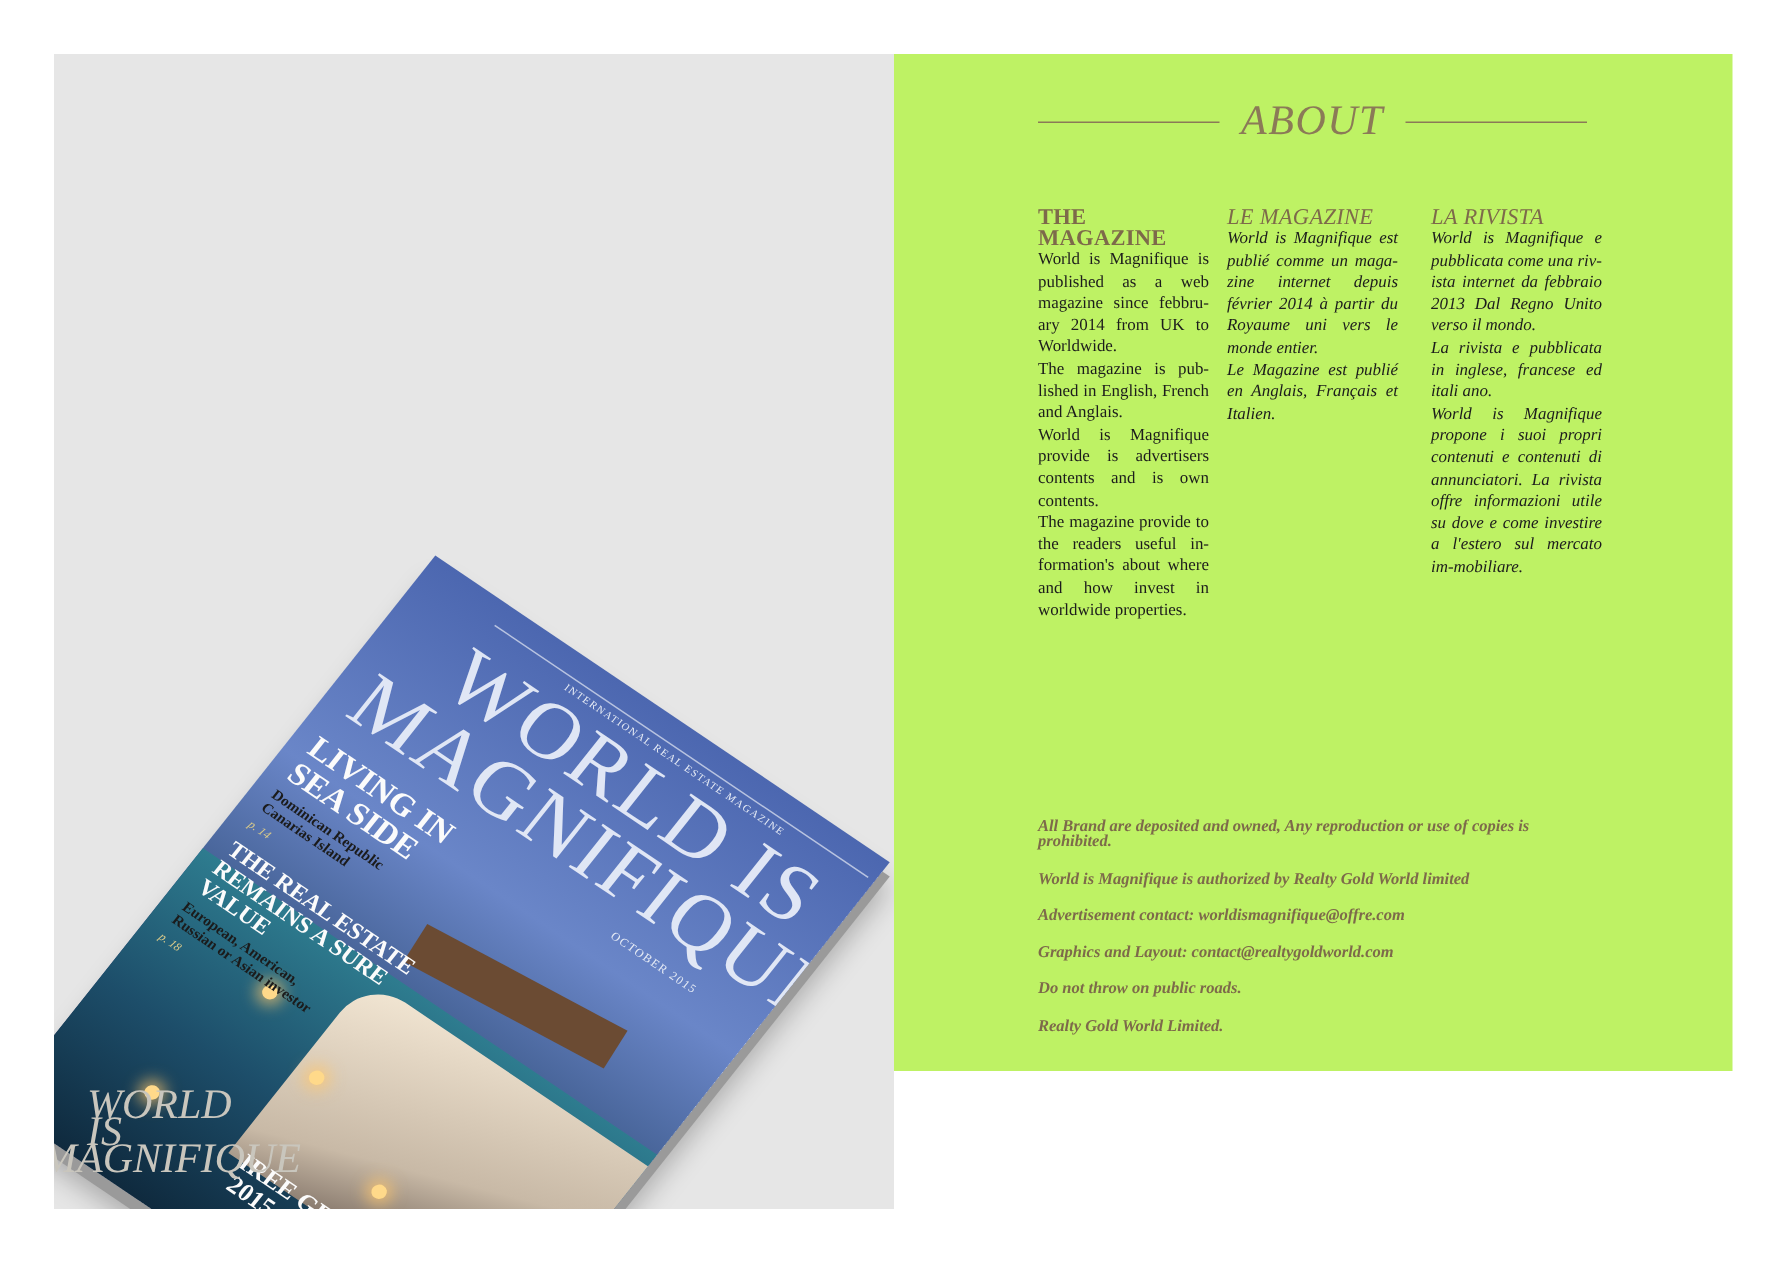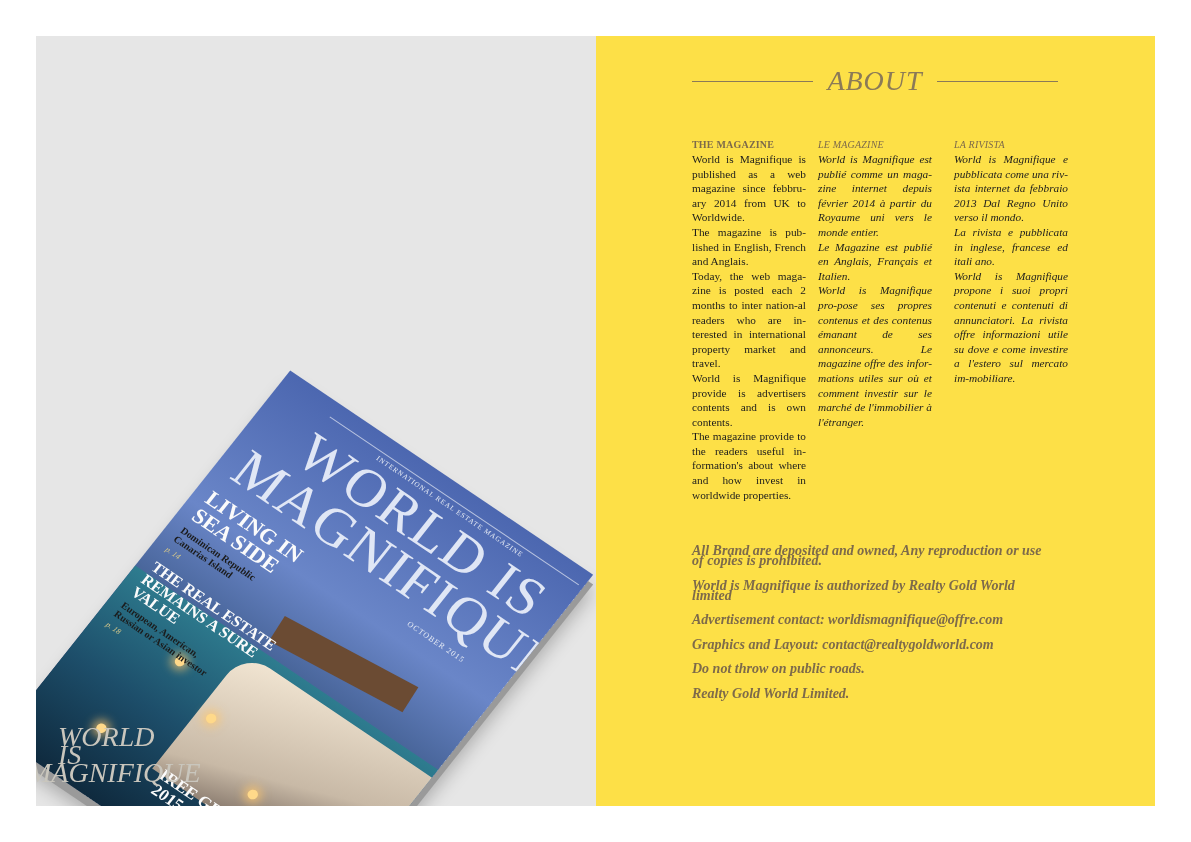--- a/index.html
+++ b/index.html
@@ -1,18 +1,18 @@
 <!DOCTYPE html>
 <html><head>
 <meta charset="utf-8">
 <style>
   html, body { margin:0; padding:0; }
   body { width:1191px; height:842px; background:#ffffff; position:relative; overflow:hidden; font-family:"Liberation Serif", serif; }
   .left-panel { position:absolute; left:36px; top:36px; width:560px; height:770px; background:#e6e6e6; overflow:hidden; }
-  .right-panel { position:absolute; left:596px; top:36px; width:559px; height:770px; background:#fde047; }
+  .right-panel { position:absolute; left:596px; top:36px; width:559px; height:678px; background:#bef264; }
 
   
   .mag-wrap { position:absolute; left:0; top:0; width:560px; height:770px; }
   .mag { position:absolute; left:55px; top:200px; width:400px; height:520px;
          transform: matrix(0.83,0.56,-0.62,0.78,0,0) ; transform-origin: 0 0; }
   .mag-body { position:absolute; left:240px; top:0; width:365px; height:470px;
     background:linear-gradient(180deg,#4c67b0 0%,#6a86c8 35%,#3d5a8a 60%,#1f3550 100%);
     box-shadow: 6px 8px 0 #9a9a9a, 10px 14px 18px rgba(0,0,0,.25); overflow:hidden; }
   .mag-sea { position:absolute; left:0; top:250px; width:100%; height:220px;
     background:linear-gradient(180deg,#2e7c8f 0%,#1d4e6a 50%,#0f2a3e 100%); }
@@ -29,30 +29,30 @@
 
   .brand-mark { position:absolute; left:22px; top:692px; width:140px; color:#c9c6bd; font-style:italic; font-size:28px; line-height:18px; }
   .brand-mark .l3 { margin-left:-30px; }
 
   
   .about-header { position:absolute; left:96px; top:30px; width:366px; height:30px; display:flex; align-items:center; }
   .about-line { flex:1; height:1px; background:#8b7a57; }
   .about-title { padding:0 14px; color:#8b7a57; font-style:italic; font-size:28px; letter-spacing:1px; }
 
   .col { position:absolute; top:102px; width:114px; font-size:11.3px; line-height:14.6px; color:#1c1c1c; text-align:justify; }
-  .col h3 { margin:0; font-size:10px; line-height:14px; color:#7d6a4a; font-weight:bold; letter-spacing:.2px; }
+  .col h3 { margin:0; font-size:15px; line-height:14px; color:#7d6a4a; font-weight:bold; letter-spacing:.2px; }
   .col.it { font-style:italic; }
   .col.it h3 { font-style:italic; font-weight:normal; color:#7d6a4a; }
   .col p { margin:0; }
   .c1 { left:96px; }
   .c2 { left:222px; }
   .c3 { left:358px; }
 
   .footer { position:absolute; left:96px; top:510px; width:360px; }
-  .footer p { margin:0 0 14.5px 0; font-size:14px; line-height:10px; color:#7d6a4a; font-style:italic; font-weight:bold; }
+  .footer p { margin:0 0 14.5px 0; font-size:11px; line-height:10px; color:#7d6a4a; font-style:italic; font-weight:bold; }
 </style>
 </head>
 <body>
 
 <div class="left-panel">
   <div class="mag-wrap">
     <div class="mag">
       <div class="mag-body">
         <div class="mag-sea"></div>
         <div class="mag-roof"></div>
@@ -110,30 +110,28 @@
   <div class="about-header">
     <div class="about-line"></div>
     <div class="about-title">ABOUT</div>
     <div class="about-line"></div>
   </div>
 
   <div class="col c1">
     <h3>THE MAGAZINE</h3>
     <p>World is Magnifique is published as a web magazine since febbru-ary 2014 from UK to Worldwide.</p>
     <p>The magazine is pub-lished in English, French and Anglais.</p>
-    <p>Today, the web maga-zine is posted each 2 months to inter nation-al readers who are in-terested in international property market and travel.</p>
     <p>World is Magnifique provide is advertisers contents and is own contents.</p>
     <p>The magazine provide to the readers useful in-formation's about where and how invest in worldwide properties.</p>
   </div>
 
   <div class="col c2 it">
     <h3>LE MAGAZINE</h3>
     <p>World is Magnifique est publié comme un maga-zine internet depuis février 2014 à partir du Royaume uni vers le monde entier.</p>
     <p>Le Magazine est publié en Anglais, Français et Italien.</p>
-    <p>World is Magnifique pro-pose ses propres contenus et des contenus émanant de ses annonceurs. Le magazine offre des infor-mations utiles sur où et comment investir sur le marché de l'immobilier à l'étranger.</p>
   </div>
 
   <div class="col c3 it">
     <h3>LA RIVISTA</h3>
     <p>World is Magnifique e pubblicata come una riv-ista internet da febbraio 2013 Dal Regno Unito verso il mondo.</p>
     <p>La rivista e pubblicata in inglese, francese ed itali ano.</p>
     <p>World is Magnifique propone i suoi propri contenuti e contenuti di annunciatori. La rivista offre informazioni utile su dove e come investire a l'estero sul mercato im-mobiliare.</p>
   </div>
 
   <div class="footer">

